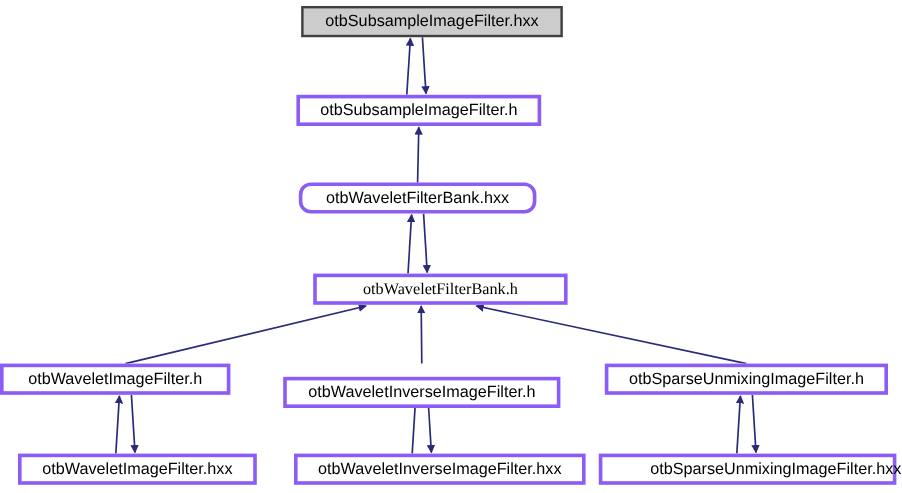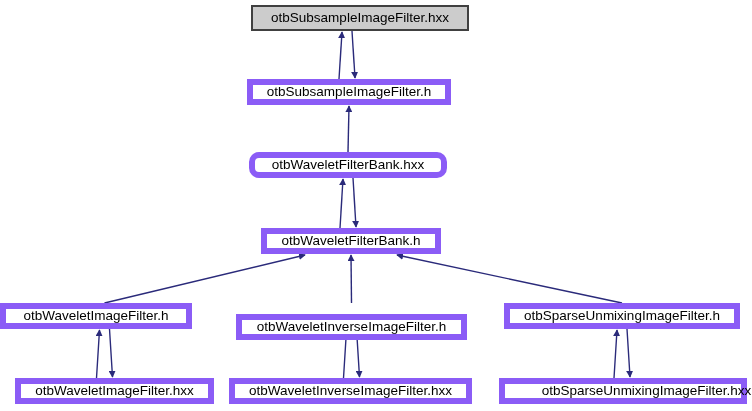--- a/index.html
+++ b/index.html
@@ -23,21 +23,21 @@
     width: 752px;
     height: 411px;
     pointer-events: none;
   }
   .node {
     position: absolute;
     box-sizing: border-box;
     display: flex;
     align-items: center;
     justify-content: center;
-    border: 6px solid #8b5cf6;
+    border: 3px solid #8b5cf6;
     background: #ffffff;
     color: #000000;
     font-size: 13.5px;
     line-height: 1;
     white-space: nowrap;
     cursor: pointer;
   }
   .node.highlight {
     background: #cccccc;
     border-color: #404040;
@@ -75,35 +75,35 @@
   <div id="node-layer">
       <div class="node highlight" style="left: 238px; top: 5px; width: 218px; height: 26px; margin-left: 13px;">
         <span class="label">otbSubsampleImageFilter.hxx</span>
       </div>
       <div class="node" style="left: 247px; top: 79px; width: 204px; height: 26px;">
         <span class="label">otbSubsampleImageFilter.h</span>
       </div>
       <div class="node" style="left: 249px; top: 152px; width: 198px; height: 26px; border-radius: 10px;">
         <span class="label">otbWaveletFilterBank.hxx</span>
       </div>
-      <div class="node" style="left: 261px; top: 228px; width: 180px; height: 26px;">
+      <div class="node" style="left: 261px; top: 228px; width: 212px; height: 26px; font-family: Liberation Serif, serif;">
         <span class="label">otbWaveletFilterBank.h</span>
       </div>
       <div class="node" style="left: 0; top: 303px; width: 192px; height: 26px;">
         <span class="label">otbWaveletImageFilter.h</span>
       </div>
       <div class="node" style="left: 236px; top: 314px; width: 231px; height: 26px;">
         <span class="label">otbWaveletInverseImageFilter.h</span>
       </div>
       <div class="node" style="left: 504px; top: 303px; width: 236px; height: 26px;">
         <span class="label">otbSparseUnmixingImageFilter.h</span>
       </div>
       <div class="node" style="left: 15px; top: 378px; width: 199px; height: 26px;">
         <span class="label">otbWaveletImageFilter.hxx</span>
       </div>
-      <div class="node" style="left: 229px; top: 378px; width: 243px; height: 26px;">
+      <div class="node" style="left: 245px; top: 378px; width: 243px; height: 26px;">
         <span class="label">otbWaveletInverseImageFilter.hxx</span>
       </div>
       <div class="node" style="left: 499px; top: 378px; width: 248px; height: 26px; padding-left: 47px;">
         <span class="label">otbSparseUnmixingImageFilter.hxx</span>
       </div>
     </div>
 </div>
 
 </body></html>

